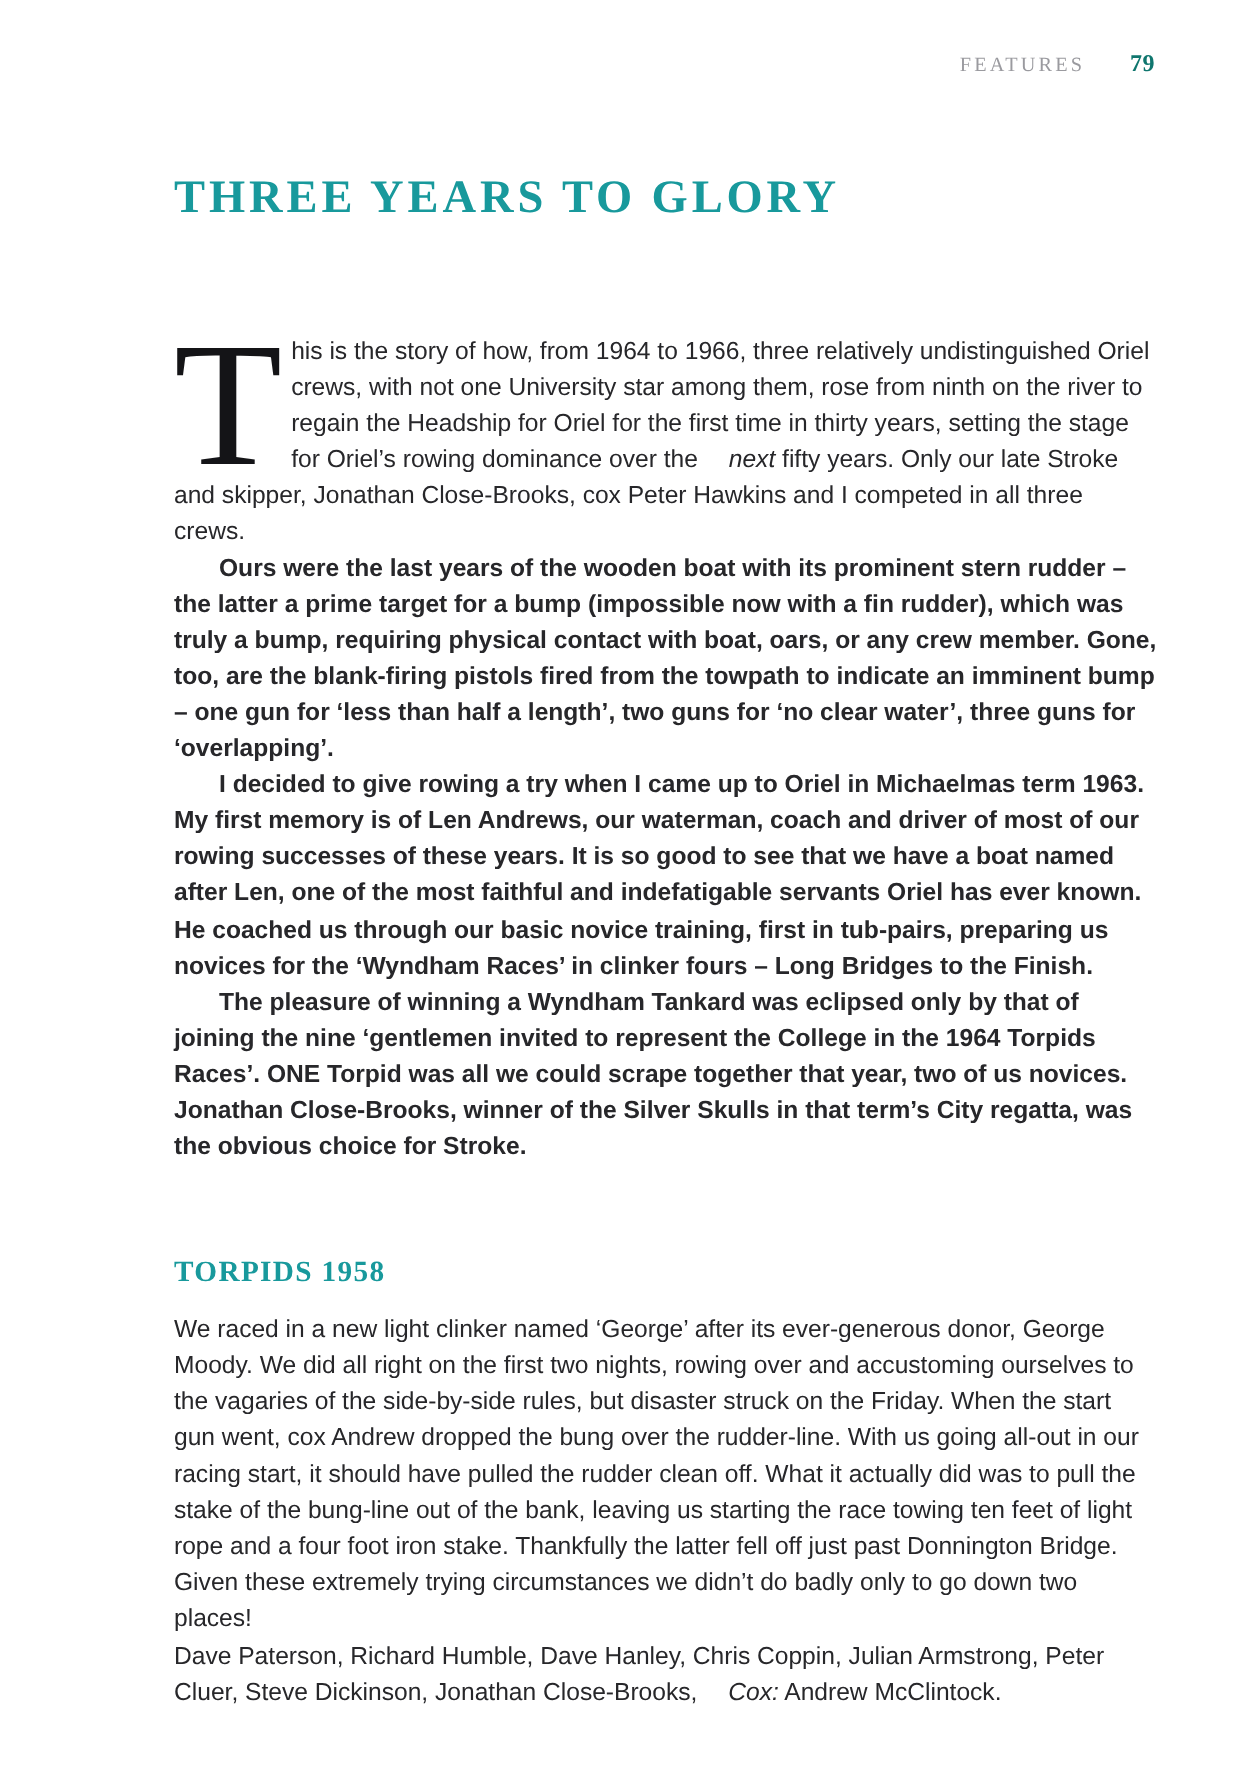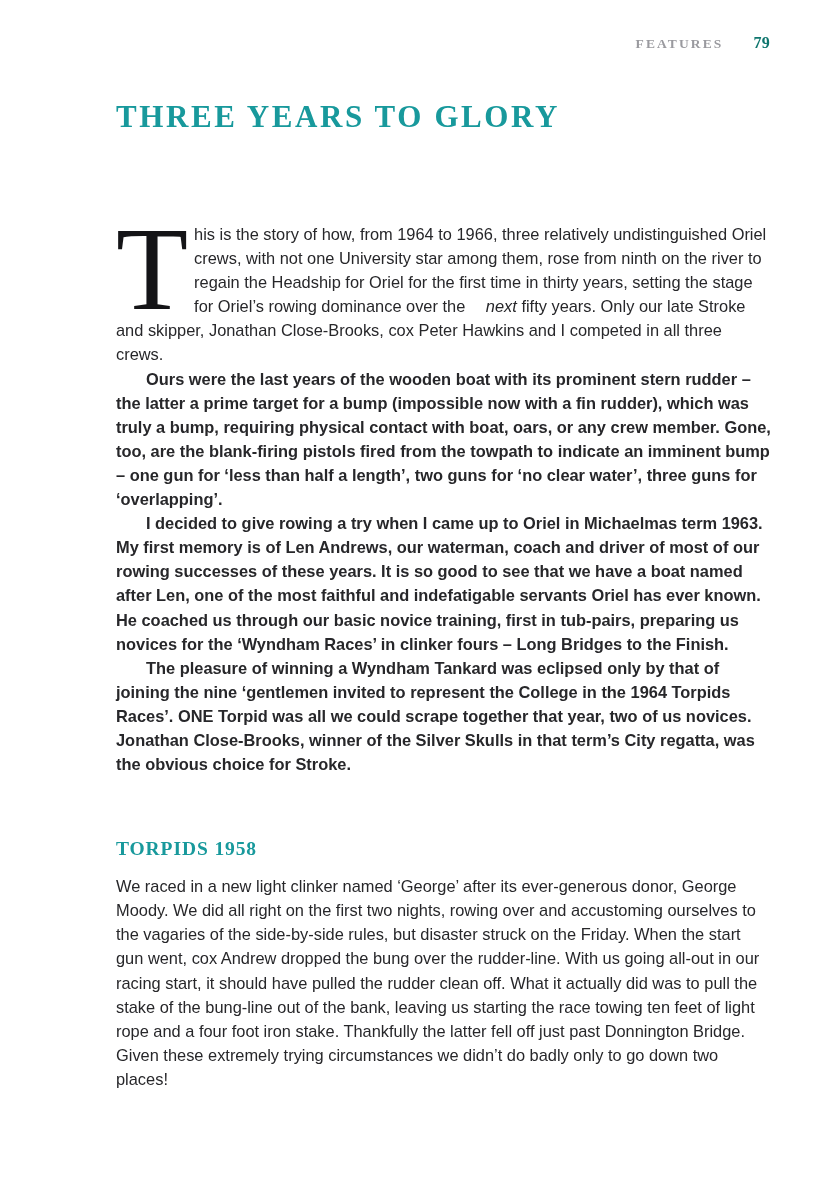--- a/index.html
+++ b/index.html
@@ -27,35 +27,34 @@
     gap: 30px;
   }
 
   .running-header-label {
     font-family: "Liberation Serif", "DejaVu Serif", serif;
     font-size: 13.5px;
     letter-spacing: 2.1px;
     color: #9a9a9f;
     text-transform: uppercase;
     white-space: nowrap;
-    font-weight: bold;
   }
 
   .running-header-folio {
     font-family: "Liberation Serif", "DejaVu Serif", serif;
     font-size: 16px;
     font-weight: 700;
     color: #0f766e;
     letter-spacing: 0.3px;
   }
 
   
   .article-title {
     position: absolute;
-    top: 78px;
+    top: 92px;
     left: 116px;
     font-family: "Liberation Serif", "DejaVu Serif", serif;
     font-size: 31px;
     letter-spacing: 2.6px;
     color: #18999c;
     white-space: nowrap;
   }
 
   
   .column {
@@ -160,16 +159,19 @@
     <p class="body-text">I decided to give rowing a try when I came up to Oriel in Michaelmas term 1963. My first memory is of Len Andrews, our waterman, coach and driver of most of our rowing successes of these years. It is so good to see that we have a boat named after Len, one of the most faithful and indefatigable servants Oriel has ever known. He coached us through our basic novice training, first in tub-pairs, preparing us novices for the ‘Wyndham Races’ in clinker fours – Long Bridges to the Finish.</p>
 
     <p class="body-text">The pleasure of winning a Wyndham Tankard was eclipsed only by that of joining the nine ‘gentlemen invited to represent the College in the 1964 Torpids Races’. ONE Torpid was all we could scrape together that year, two of us novices. Jonathan Close-Brooks, winner of the Silver Skulls in that term’s City regatta, was the obvious choice for Stroke.</p>
 
     <div class="section-block">
       <h2 class="section-heading">TORPIDS 1958</h2>
 
       <p class="body-text">We raced in a new light clinker named ‘George’ after its ever-generous donor, George Moody. We did all right on the first two nights, rowing over and accustoming ourselves to the vagaries of the side-by-side rules, but disaster struck on the Friday. When the start gun went, cox Andrew dropped the bung over the rudder-line. With us going all-out in our racing start, it should have pulled the rudder clean off. What it actually did was to pull the stake of the bung-line out of the bank, leaving us starting the race towing ten feet of light rope and a four foot iron stake. Thankfully the latter fell off just past Donnington Bridge. Given these extremely trying circumstances we didn’t do badly only to go down two places!</p>
 
 
+      <p class="crew-names">
+        <span>Dave Paterson, Richard Humble, Dave Hanley, Chris Coppin, Julian Armstrong, Peter Cluer, Steve Dickinson, Jonathan Close-Brooks, </span><em>Cox:</em><span> Andrew McClintock.</span>
+      </p>
     </div>
 
   </div>
 </div>
 
 </body></html>

